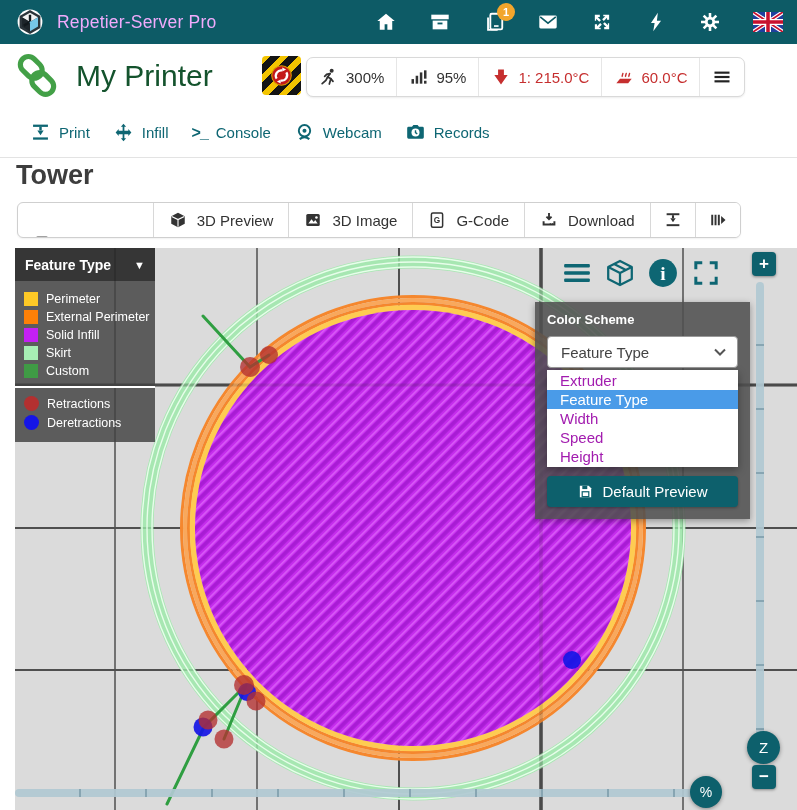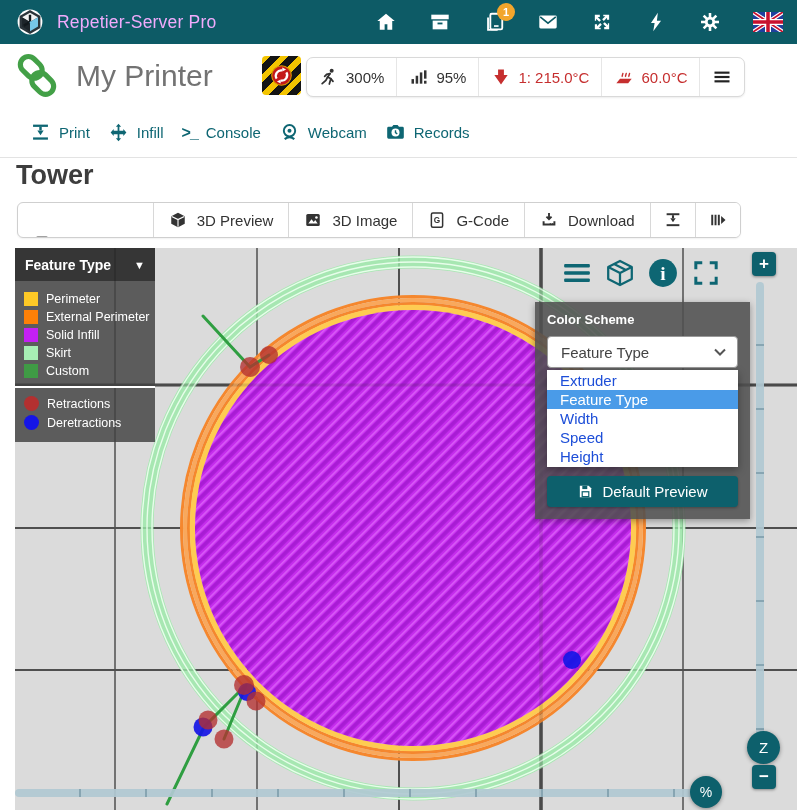--- a/index.html
+++ b/index.html
@@ -12,31 +12,31 @@
   .nav-title{color:#f0abfc;font-size:17.5px;margin-left:11px;letter-spacing:.2px;}
   .nav-icons{margin-left:auto;display:flex;align-items:center;gap:32px;padding-right:14px;}
   .nav-ic{width:22px;height:22px;position:relative;display:block;cursor:pointer;}
   .nav-ic svg{width:100%;height:100%;display:block;}
   .nav-ic.flag{width:30px;height:20px;}
   .badge{position:absolute;top:-8px;right:-10px;width:18px;height:18px;border-radius:50%;background:#f2a52c;color:#fff;font-size:11px;font-weight:bold;display:flex;align-items:center;justify-content:center;}
 
   
   .p-header{position:absolute;left:0;top:44px;width:797px;height:64px;background:#fff;border-bottom:1px solid #e8e8e8;}
   .link-ic{position:absolute;left:14px;top:9px;width:46px;height:46px;}
-  .p-name{position:absolute;left:76px;top:0;height:64px;line-height:64px;font-size:30px;font-weight:500;color:#737373;}
+  .p-name{position:absolute;left:76px;top:0;height:64px;line-height:64px;font-size:30px;font-weight:500;color:#14532d;}
   .estop{position:absolute;left:262px;top:12px;width:39px;height:39px;border-radius:4px;background:repeating-linear-gradient(135deg,#f3c400 0 6px,#141414 6px 13px);display:flex;align-items:center;justify-content:center;cursor:pointer;}
   .estop svg{width:33px;height:33px;}
   .pills{position:absolute;left:306px;top:13px;height:38px;display:flex;background:#fff;border:1px solid #d9d9d9;border-radius:7px;box-shadow:0 1px 2px rgba(0,0,0,.08);align-items:stretch;}
   .pill{display:flex;align-items:center;gap:7px;padding:0 12px;font-size:15px;color:#333;border-left:1px solid #e6e6e6;cursor:pointer;}
   .pill:first-child{border-left:none;}
   .pill svg{width:20px;height:20px;}
   .pill.temp{color:#c62f2f;}
 
   
-  .tabs{position:absolute;left:0;top:108px;width:797px;height:50px;background:#fff;border-bottom:1px solid #e3e3e3;display:flex;align-items:center;padding-left:30px;gap:18px;box-sizing:border-box;}
+  .tabs{position:absolute;left:0;top:108px;width:797px;height:50px;background:#fff;border-bottom:1px solid #e3e3e3;display:flex;align-items:center;padding-left:30px;gap:23px;box-sizing:border-box;}
   .tab{display:flex;align-items:center;gap:8px;color:#0e6673;font-size:15px;cursor:pointer;}
   .tab svg{width:21px;height:21px;}
   .console-glyph{font-weight:bold;font-size:16px;letter-spacing:-1px;color:#0e6673;}
 
   .page-title{position:absolute;left:16px;top:160px;font-size:27px;font-weight:bold;color:#3d3d3d;}
 
   
   .view-group{position:absolute;left:17px;top:202px;height:34px;display:flex;border:1px solid #cfcfcf;border-radius:6px;overflow:hidden;background:#fff;box-shadow:0 1px 2px rgba(0,0,0,.06);}
   .view-btn{display:flex;align-items:center;gap:10px;padding:0 15px;font-size:15px;color:#333;background:#fff;border:none;border-left:1px solid #d8d8d8;cursor:pointer;font-family:inherit;}
   .view-btn:first-child{border-left:none;}
@@ -61,21 +61,21 @@
   
   .c-toolbar{position:absolute;left:547px;top:10px;display:flex;gap:13px;align-items:center;}
   .tool{width:30px;height:30px;cursor:pointer;}
   .tool svg{width:100%;height:100%;}
 
   
   .panel{position:absolute;left:520px;top:54px;width:215px;background:rgba(80,80,80,.88);padding:10px 12px 12px;box-sizing:border-box;box-shadow:0 2px 7px rgba(0,0,0,.35);}
   .panel-label{color:#fff;font-size:13px;font-weight:bold;margin-bottom:9px;}
   .selectbox{height:32px;background:#fff;border:1px solid #999;border-radius:4px;display:flex;align-items:center;justify-content:space-between;padding:0 10px 0 13px;font-size:15px;color:#444;cursor:pointer;box-sizing:border-box;}
   .optlist{background:#fff;margin-top:2px;box-shadow:0 3px 8px rgba(0,0,0,.35);padding:1px 0;}
-  .opt{height:19px;line-height:19px;padding-left:13px;font-size:15px;color:#1d4ed8;cursor:pointer;}
+  .opt{height:19px;line-height:19px;padding-left:13px;font-size:15px;color:#a21caf;cursor:pointer;}
   .opt.sel{background:#4a9be8;color:#fff;}
   .defbtn{margin-top:9px;height:31px;width:100%;background:#0d606c;border:none;border-radius:4px;color:#fff;font-size:15px;display:flex;align-items:center;justify-content:center;gap:8px;cursor:pointer;box-shadow:0 1px 3px rgba(0,0,0,.3);font-family:inherit;}
   .defbtn svg{width:17px;height:17px;}
 
   
   .vslider{position:absolute;left:741px;top:34px;width:8px;height:478px;border-radius:4px;background:rgba(177,201,210,.92);background-image:repeating-linear-gradient(180deg,transparent 0 62px,#87a5b2 62px 64px);cursor:pointer;}
   .hslider{position:absolute;left:0;top:541px;width:706px;height:8px;border-radius:4px;background:rgba(177,201,210,.92);background-image:repeating-linear-gradient(90deg,transparent 0 64px,#87a5b2 64px 66px);cursor:pointer;}
   .sqbtn{position:absolute;width:24px;height:24px;background:#0d606c;color:#fff;border:none;border-radius:4px;font-size:17px;font-weight:bold;display:flex;align-items:center;justify-content:center;cursor:pointer;box-shadow:0 1px 3px rgba(0,0,0,.4);font-family:inherit;padding:0;}
   #zoomin{left:737px;top:4px;}
   #zoomout{left:737px;top:517px;}

